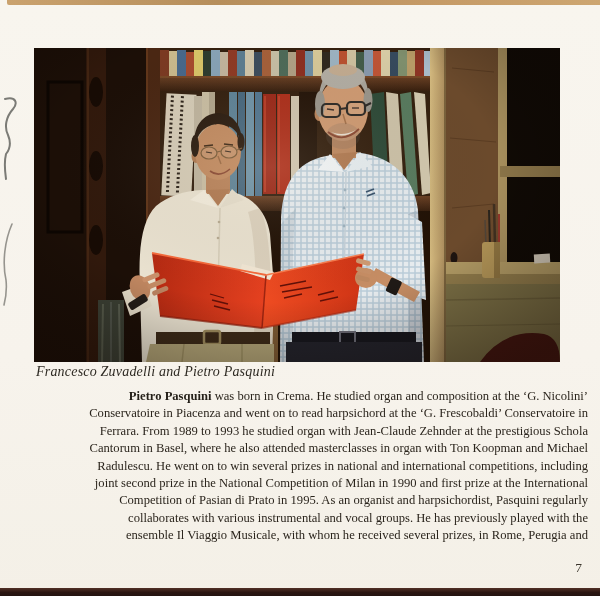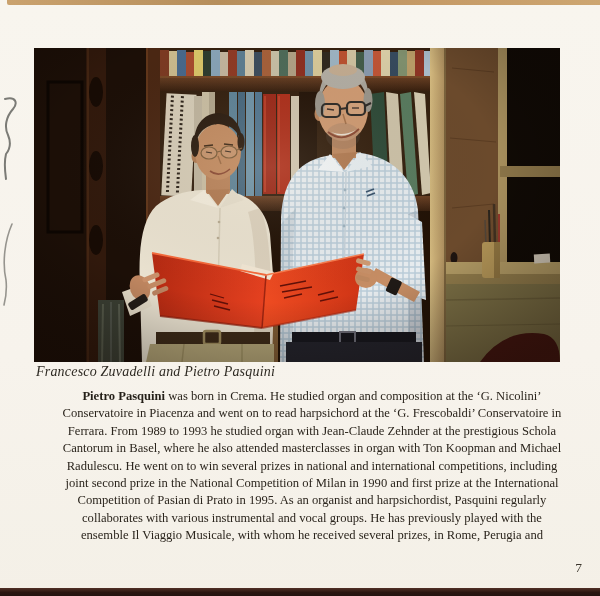--- a/index.html
+++ b/index.html
@@ -35,21 +35,21 @@
     position:absolute; left:34px; top:48px; width:526px; height:314px;
     margin:0; background:#2a190e;
   }
   .photo svg { display:block; width:526px; height:314px; }
   .caption {
     position:absolute; left:36px; top:364px;
     font-style:italic; font-size:14px; letter-spacing:.2px; color:#2e2a23;
   }
   .bio {
     position:absolute; left:36px; top:388px; width:552px; margin:0;
-    font-size:12.6px; line-height:17.4px; color:#2b251d; text-align:center;
+    font-size:12.6px; line-height:17.4px; color:#2b251d; text-align:right;
   }
   .bio strong { font-weight:bold; color:#241f18; }
   .bio .bio-rest { white-space:pre-line; }
   .page-number {
     position:absolute; right:29px; top:560px;
     font-size:13.5px; color:#3a342b;
   }
 </style>
 </head>
 <body>

